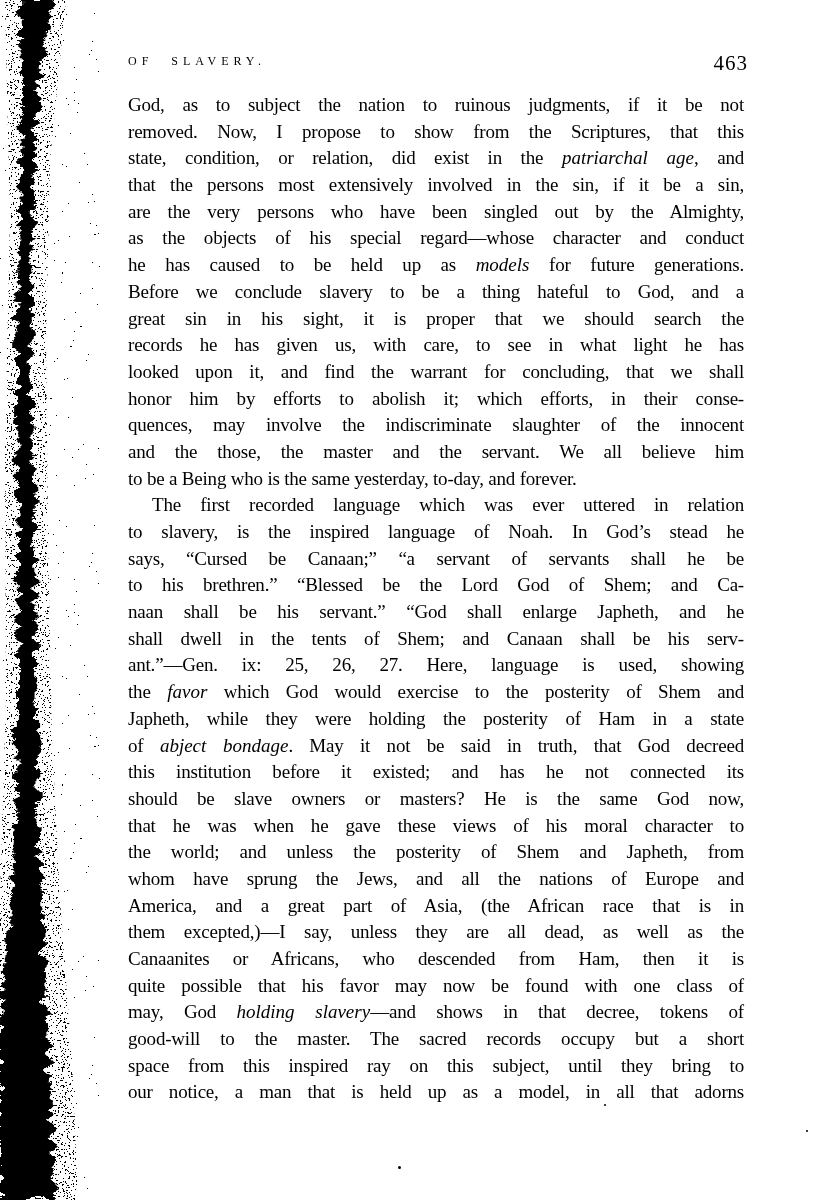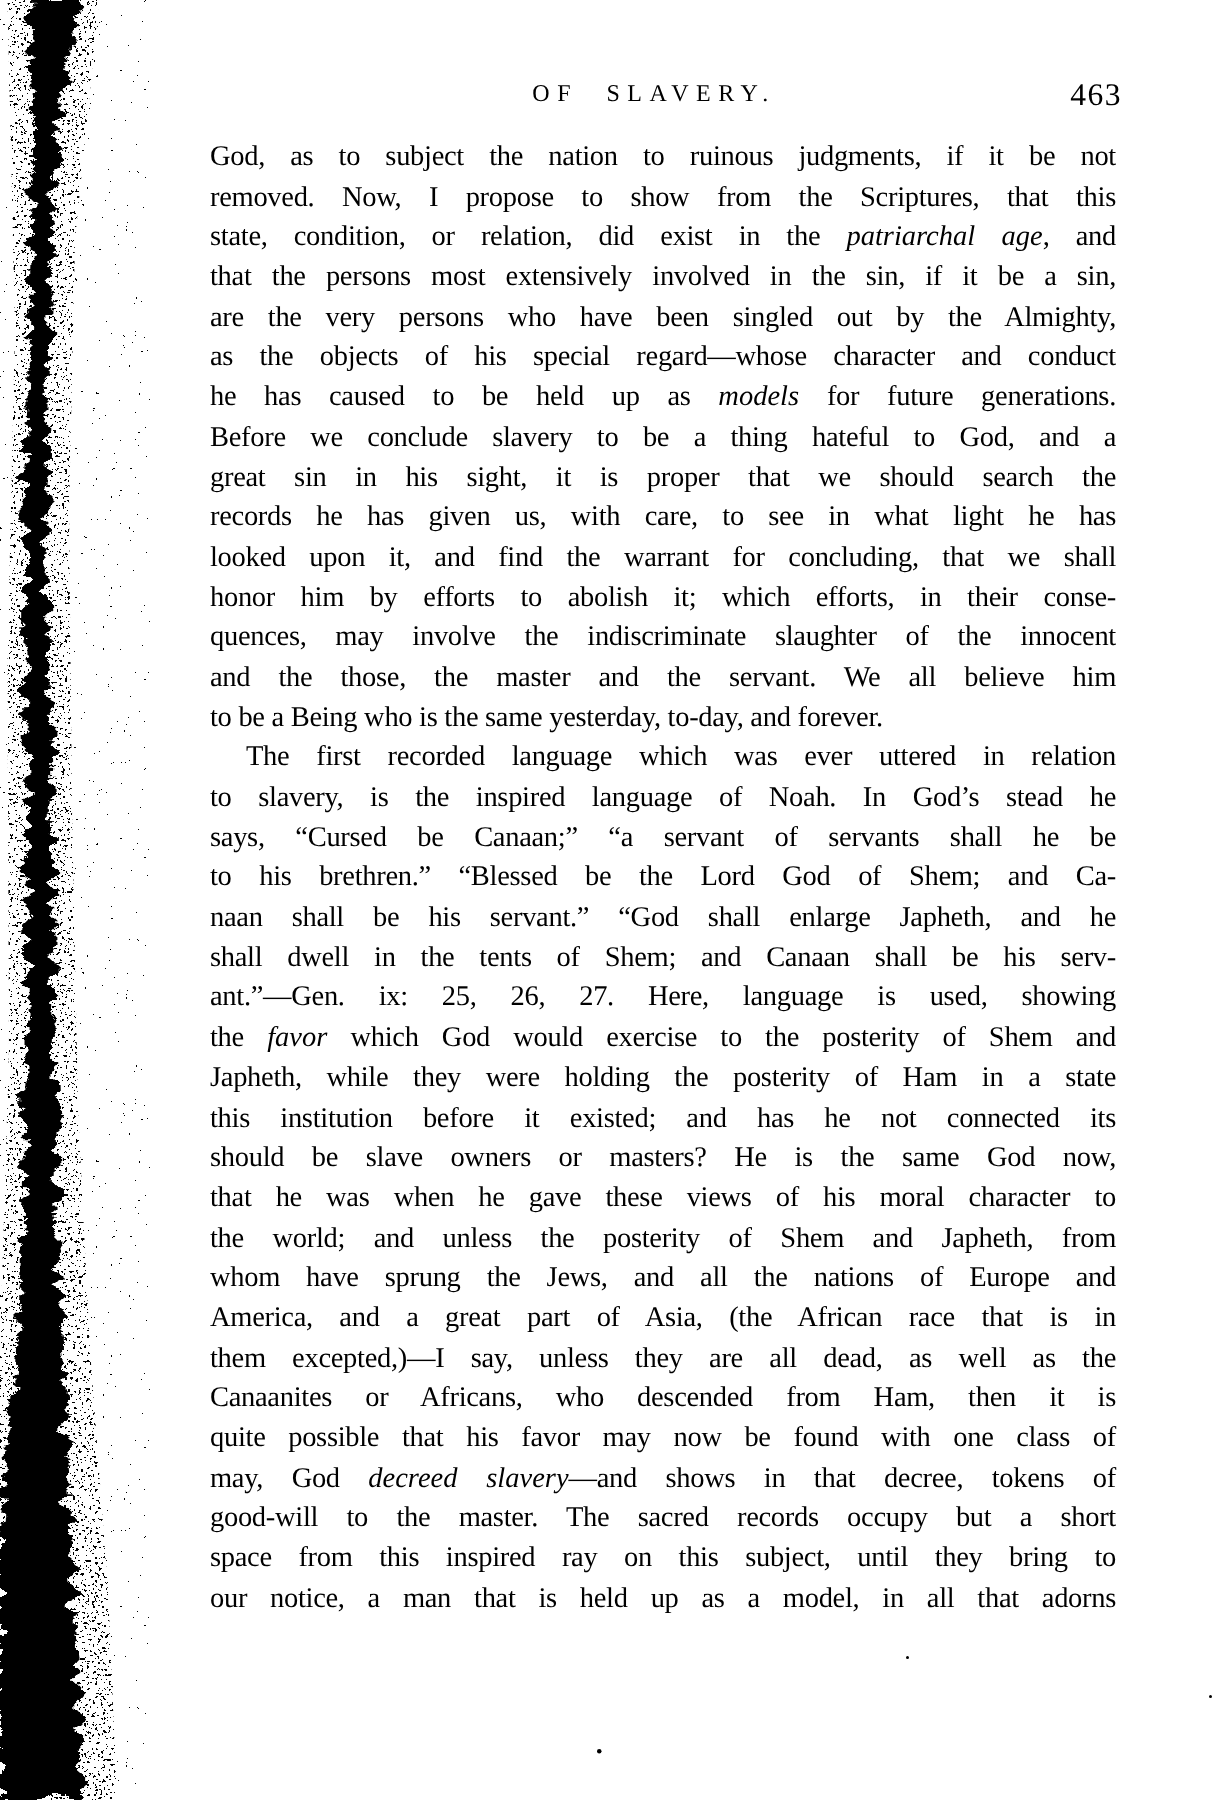--- a/index.html
+++ b/index.html
@@ -13,42 +13,41 @@
   }
   .gutter {
     position:absolute; left:0; top:0;
     width:110px; height:1200px;
   }
   .header {
     position:absolute; top:54px; left:128px; width:616px;
   }
   .running-title {
     display:block;
-    text-align:center;
-    font-size:16px;
+    text-align:left;
+    font-size:12px;
     letter-spacing:5px;
     word-spacing:10px;
   }
   .page-number {
     position:absolute; right:-4px; top:-3px;
     font-size:21px;
     letter-spacing:1px;
   }
   .body-text {
     position:absolute; top:92px; left:128px; width:616px;
     font-size:19px;
     letter-spacing:-0.2px;
   }
   .line {
     height:26.7px;
     line-height:26.7px;
     text-align:justify;
     text-align-last:justify;
     white-space:normal;
-    margin-left:12px;
   }
   .line i { letter-spacing:0; }
   .indent { text-indent:24px; }
   .flush { text-align-last:left; }
   .speck {
     position:absolute;
     background:#000;
     border-radius:50%;
   }
 </style>
@@ -126,30 +125,31 @@
     <div class="line flush"><span>to be a Being who is the same yesterday, to-day, and forever.</span></div>
     <div class="line indent"><span>The first recorded language which was ever uttered in relation</span></div>
     <div class="line"><span>to slavery, is the inspired language of Noah.  In God’s stead he</span></div>
     <div class="line"><span>says, “Cursed be Canaan;” “a servant of servants shall he be</span></div>
     <div class="line"><span>to his brethren.”  “Blessed be the Lord God of Shem; and Ca-</span></div>
     <div class="line"><span>naan shall be his servant.”  “God shall enlarge Japheth, and he</span></div>
     <div class="line"><span>shall dwell in the tents of Shem; and Canaan shall be his serv-</span></div>
     <div class="line"><span>ant.”—Gen. ix: 25, 26, 27.  Here, language is used, showing</span></div>
     <div class="line"><span>the </span><i>favor</i><span> which God would exercise to the posterity of Shem and</span></div>
     <div class="line"><span>Japheth, while they were holding the posterity of Ham in a state</span></div>
+    <div class="line"><span>of </span><i>abject bondage</i><span>.  May it not be said in truth, that God decreed</span></div>
     <div class="line"><span>this institution before it existed; and has he not connected its</span></div>
     <div class="line"><span>should be slave owners or masters?  He is the same God now,</span></div>
     <div class="line"><span>that he was when he gave these views of his moral character to</span></div>
     <div class="line"><span>the world; and unless the posterity of Shem and Japheth, from</span></div>
     <div class="line"><span>whom have sprung the Jews, and all the nations of Europe and</span></div>
     <div class="line"><span>America, and a great part of Asia, (the African race that is in</span></div>
     <div class="line"><span>them excepted,)—I say, unless they are all dead, as well as the</span></div>
     <div class="line"><span>Canaanites or Africans, who descended from Ham, then it is</span></div>
     <div class="line"><span>quite possible that his favor may now be found with one class of</span></div>
-    <div class="line"><span>may, God </span><i>decreed slavery</i><span>—and shows in that decree, tokens of</span></div>
+    <div class="line"><span>may, God </span><i>holding slavery</i><span>—and shows in that decree, tokens of</span></div>
     <div class="line"><span>good-will to the master.  The sacred records occupy but a short</span></div>
     <div class="line"><span>space from this inspired ray on this subject, until they bring to</span></div>
     <div class="line"><span>our notice, a man that is held up as a model, in all that adorns</span></div>
   </div>
 
 <div class="speck" style="left:398px; top:1166px; width:3px; height:3px;"></div>
 <div class="speck" style="left:604px; top:1104px; width:2px; height:2px;"></div>
 <div class="speck" style="left:806px; top:1130px; width:2px; height:2px;"></div>
 
 </body></html>

